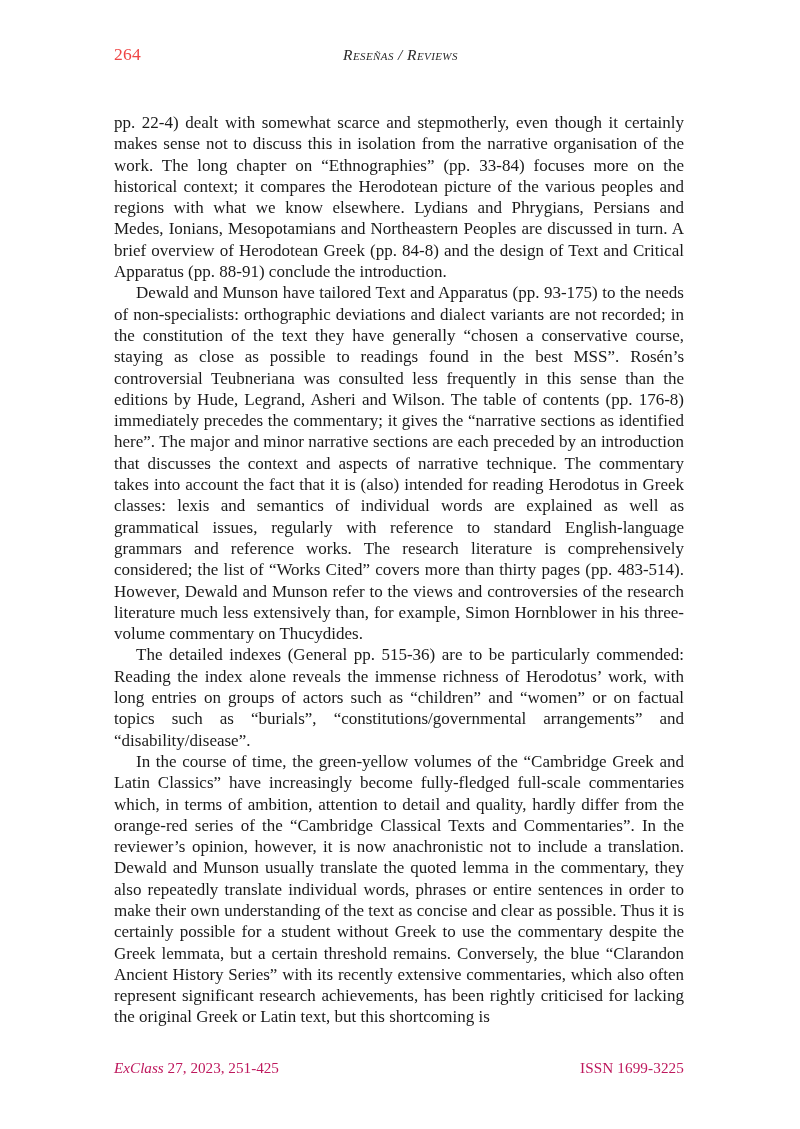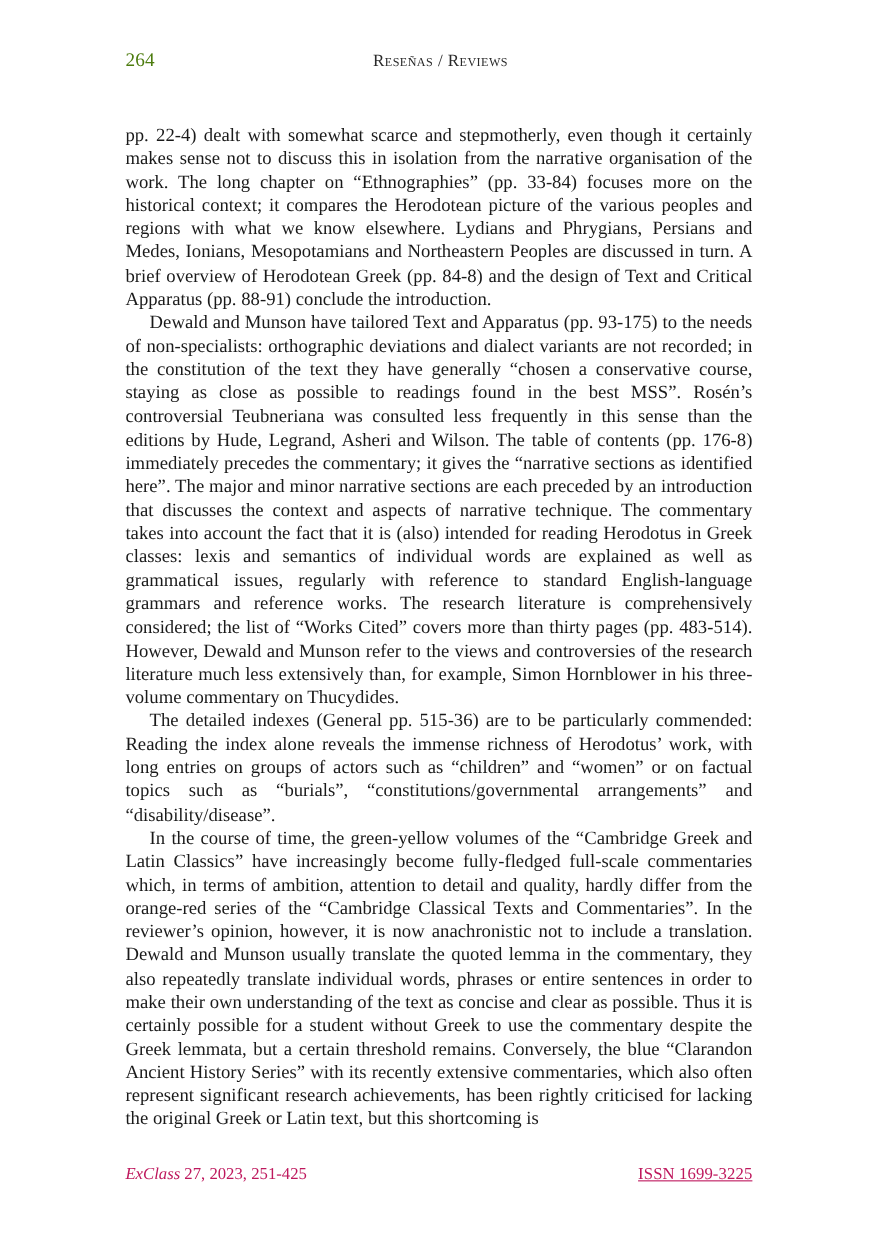--- a/index.html
+++ b/index.html
@@ -29,31 +29,32 @@
     left: 114px;
     top: 44px;
     width: 570px;
     height: 24px;
     display: flex;
     align-items: baseline;
   }
   .folio {
     font-size: 17.5px;
     letter-spacing: 0.2px;
-    color: #4d7c0f;
+    color: #ef4444;
     flex: 0 0 auto;
   }
   .head-title {
     flex: 1 1 auto;
     text-align: center;
     font-size: 15.5px;
     font-variant: small-caps;
     letter-spacing: 0.4px;
     color: #2a2a2a;
     margin-left: -24px;
+    font-style: italic;
   }
 
   
   .body-block {
     position: absolute;
     left: 114px;
     top: 112px;
     width: 570px;
   }
   .body-block p {
@@ -80,21 +81,20 @@
     justify-content: space-between;
     align-items: baseline;
     font-size: 15.2px;
     color: #be185d;
   }
   .footer-left .journal {
     font-style: italic;
   }
   .footer-right {
     letter-spacing: 0.1px;
-    text-decoration: underline;
   }
 </style>
 </head>
 <body>
 
 <div class="page">
 
   <div class="running-head">
     <span class="folio">264</span>
     <span class="head-title">Reseñas / Reviews</span>

